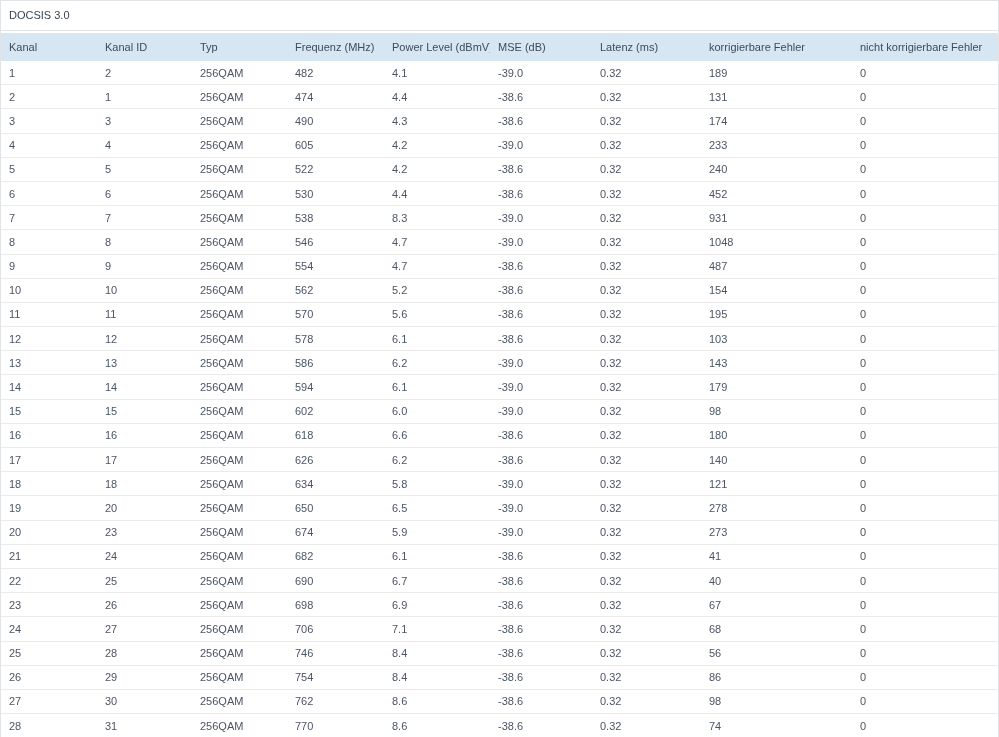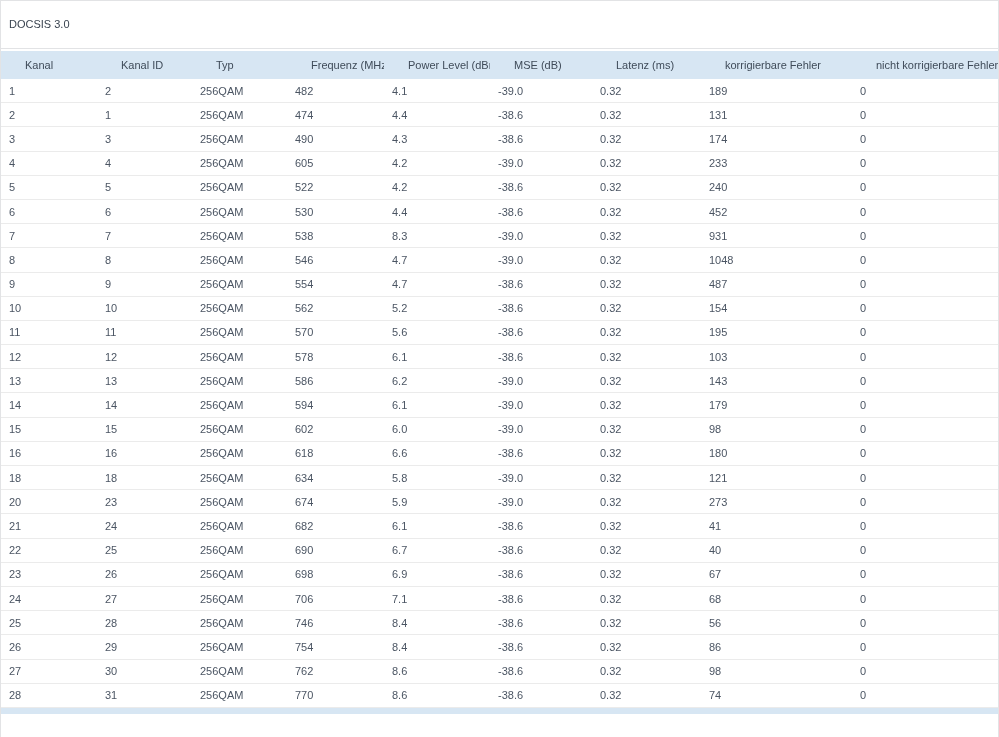--- a/index.html
+++ b/index.html
@@ -19,37 +19,37 @@
   .panel{
     box-sizing:border-box;
     width:999px;height:737px;
     border-left:1px solid var(--panel-border);
     border-right:1px solid var(--panel-border);
     border-top:1px solid var(--panel-border);
     overflow:hidden;
   }
   .section-title{
     height:23px;line-height:23px;
-    padding:12px 8px;
+    padding:3px 8px;
     font-size:11px;
     color:var(--title-text);
     border-bottom:1px solid var(--panel-border);
   }
   table{
     border-collapse:collapse;
     table-layout:fixed;
     width:100%;
     margin-top:2px;
   }
   thead th{
     background:var(--header-bg);
     height:28px;
     font-weight:400;
     text-align:left;
-    padding:0 24px;
+    padding:0 8px;
     font-size:11px;
     color:var(--header-text);
     overflow:hidden;
     white-space:nowrap;
     margin-top:24px;
   }
   tbody td{
     height:23.2px;
     border-bottom:1px solid var(--row-border);
     padding:0 8px;
@@ -267,31 +267,53 @@
           <td>16</td>
           <td>256QAM</td>
           <td>618</td>
           <td>6.6</td>
           <td>-38.6</td>
           <td>0.32</td>
           <td>180</td>
           <td>0</td>
         </tr>
         <tr>
+          <td>17</td>
+          <td>17</td>
+          <td>256QAM</td>
+          <td>626</td>
+          <td>6.2</td>
+          <td>-38.6</td>
+          <td>0.32</td>
+          <td>140</td>
+          <td>0</td>
+        </tr>
+        <tr>
           <td>18</td>
           <td>18</td>
           <td>256QAM</td>
           <td>634</td>
           <td>5.8</td>
           <td>-39.0</td>
           <td>0.32</td>
           <td>121</td>
           <td>0</td>
         </tr>
         <tr>
+          <td>19</td>
+          <td>20</td>
+          <td>256QAM</td>
+          <td>650</td>
+          <td>6.5</td>
+          <td>-39.0</td>
+          <td>0.32</td>
+          <td>278</td>
+          <td>0</td>
+        </tr>
+        <tr>
           <td>20</td>
           <td>23</td>
           <td>256QAM</td>
           <td>674</td>
           <td>5.9</td>
           <td>-39.0</td>
           <td>0.32</td>
           <td>273</td>
           <td>0</td>
         </tr>

